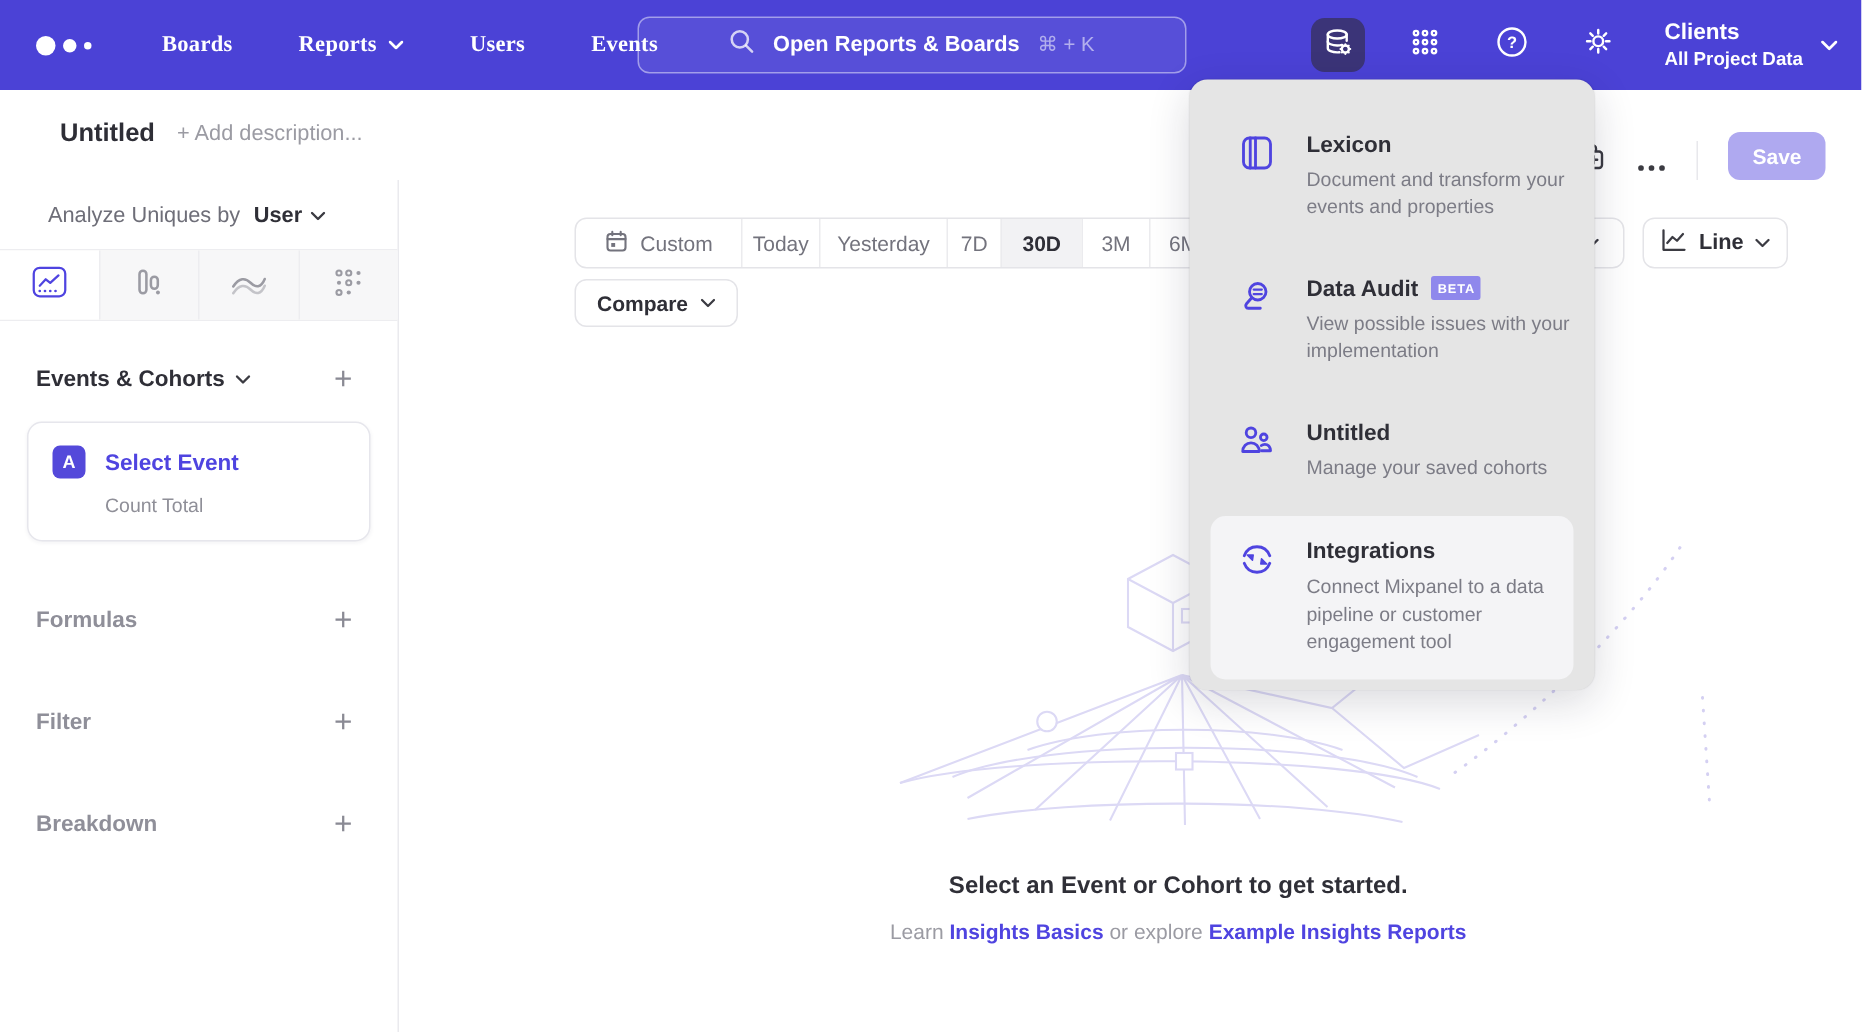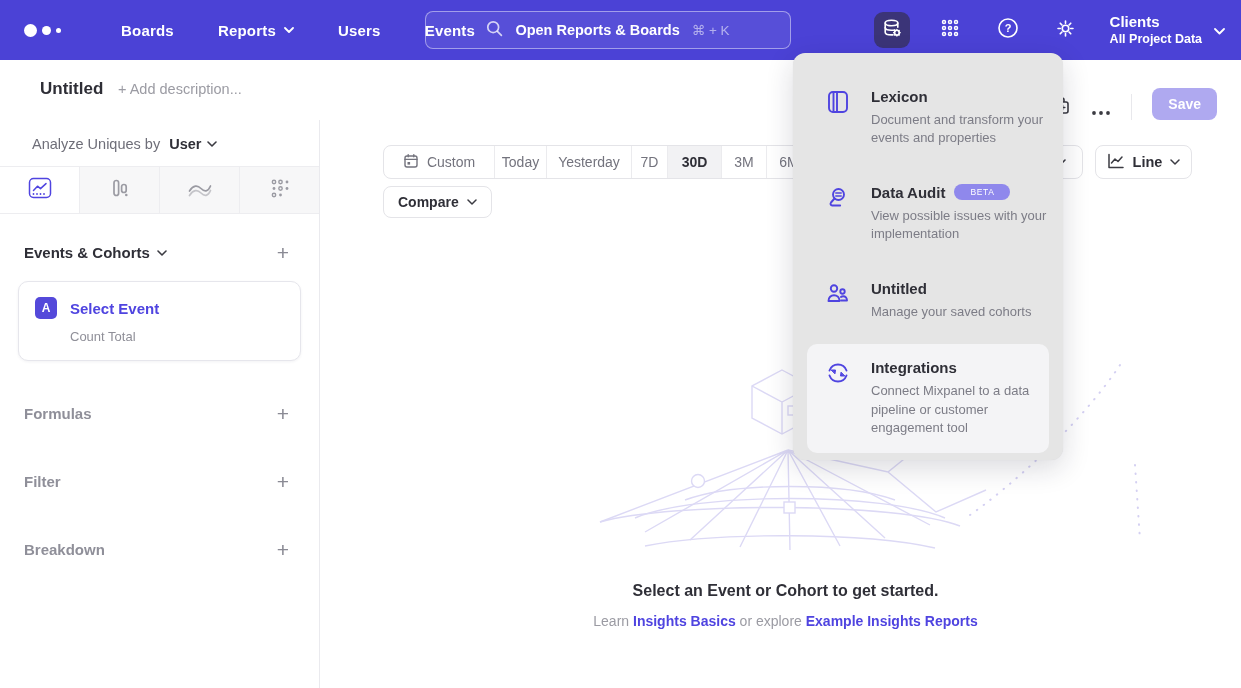--- a/index.html
+++ b/index.html
@@ -6,21 +6,21 @@
   html,body { width:1241px; height:688px; overflow:hidden; background:#fff;
     font-family:"Liberation Sans","DejaVu Sans",sans-serif; }
   body { position:relative; }
 
   
   .navbar { position:absolute; left:0; top:0; width:1241px; height:60px;
     background:#4b42d6; display:flex; align-items:center; z-index:20; }
   .logo { display:flex; align-items:center; gap:5px; margin-left:24px; width:46px; }
   .logo i { background:#fff; border-radius:50%; display:block; }
   .logo .d1{ width:13px; height:13px; } .logo .d2{ width:9px; height:9px; } .logo .d3{ width:5px; height:5px; }
-  .nav-links { display:flex; align-items:center; margin-left:51px; gap:44px; }
+  .nav-links { display:flex; align-items:center; margin-left:38px; gap:44px;font-family:Liberation Serif, serif; }
   .nav-link { color:#fff; font-size:15px; font-weight:600; letter-spacing:.2px;
     display:flex; align-items:center; gap:8px; cursor:pointer; }
   .chev-w svg { display:block; }
   .search-box { position:absolute; left:425px; top:11px; width:366px; height:38px;
     border:1px solid rgba(255,255,255,.45); background:rgba(255,255,255,.07);
     border-radius:8px; display:flex; align-items:center; justify-content:center; gap:12px;
     color:#fff; cursor:pointer; }
   .search-box .q-label { font-size:14.5px; font-weight:600; }
   .search-box .q-short { font-size:13.5px; color:rgba(255,255,255,.55); font-weight:400; }
   .nav-right { position:absolute; right:16px; top:0; height:60px; display:flex;
@@ -41,21 +41,21 @@
   .add-desc { position:absolute; left:118px; top:21px; font-size:14.5px;
     color:#9b9ba3; cursor:text; }
   .hdr-actions { position:absolute; right:24px; top:0; height:60px; display:flex;
     align-items:flex-end; gap:20px; }
   .hdr-icon { cursor:pointer; display:flex; align-items:center; }
   .hdr-divider { width:1px; height:26px; background:#e8e8ec; }
   .save-btn { background:#afa9f0; color:#fff; font-size:14px; font-weight:600;
     border:none; border-radius:8px; padding:8px 16px; cursor:default; }
 
   
-  .sidebar { position:absolute; left:0; top:120px; width:320px; bottom:0;
+  .sidebar { position:absolute; left:0; top:120px; width:266px; bottom:0;
     background:#fff; border-right:1px solid #eaeaee; }
   .analyze-row { padding:16px 0 14px 32px; font-size:14.5px; color:#6e6e78;
     display:flex; align-items:center; gap:5px; }
   .analyze-val { color:#2f2f37; font-weight:600; margin-left:4px; display:flex;
     align-items:center; gap:6px; cursor:pointer; }
   .chart-tabs { display:flex; height:48px; border-top:1px solid #ededf0;
     border-bottom:1px solid #ededf0; }
   .chart-tab { flex:1; background:#f7f7f8; display:flex; align-items:center;
     justify-content:center; border-left:1px solid #ededf0; cursor:pointer; }
   .chart-tab:first-child { border-left:none; }
@@ -111,22 +111,22 @@
     box-shadow:0 8px 28px rgba(25,25,50,.16), 0 0 1px rgba(0,0,0,.1);
     padding:22px 0 15px; }
   .menu-item { display:flex; gap:20px; padding:13px 20px 13px 32px; cursor:pointer; }
   .menu-item + .menu-item { margin-top:10px; }
   .menu-item.highlight { background:#f4f4f6; border-radius:10px; margin:10px 14px 0;
     padding:15px 16px 15px 18px; }
   .mi-icon { width:26px; height:26px; flex-shrink:0; margin-top:1px; }
   .mi-title { font-size:15px; font-weight:600; color:#2f2f37; display:flex;
     align-items:center; gap:9px; margin-bottom:6px; }
   .mi-desc { font-size:13px; color:#7c7c86; line-height:1.42; width:176px; }
-  .beta-badge { background:#8f88ec; color:#fff; font-size:8.5px; font-weight:400;
-    letter-spacing:.6px; padding:3px 16px; border-radius:8px; }
+  .beta-badge { background:#8f88ec; color:#fff; font-size:8.5px; font-weight:700;
+    letter-spacing:.6px; padding:3px 4px; border-radius:2px; }
 </style>
 </head>
 <body>
 
 <div class="navbar">
   <div class="logo">
     <i class="d1"></i>
       <i class="d2"></i>
       <i class="d3"></i>
   </div>

